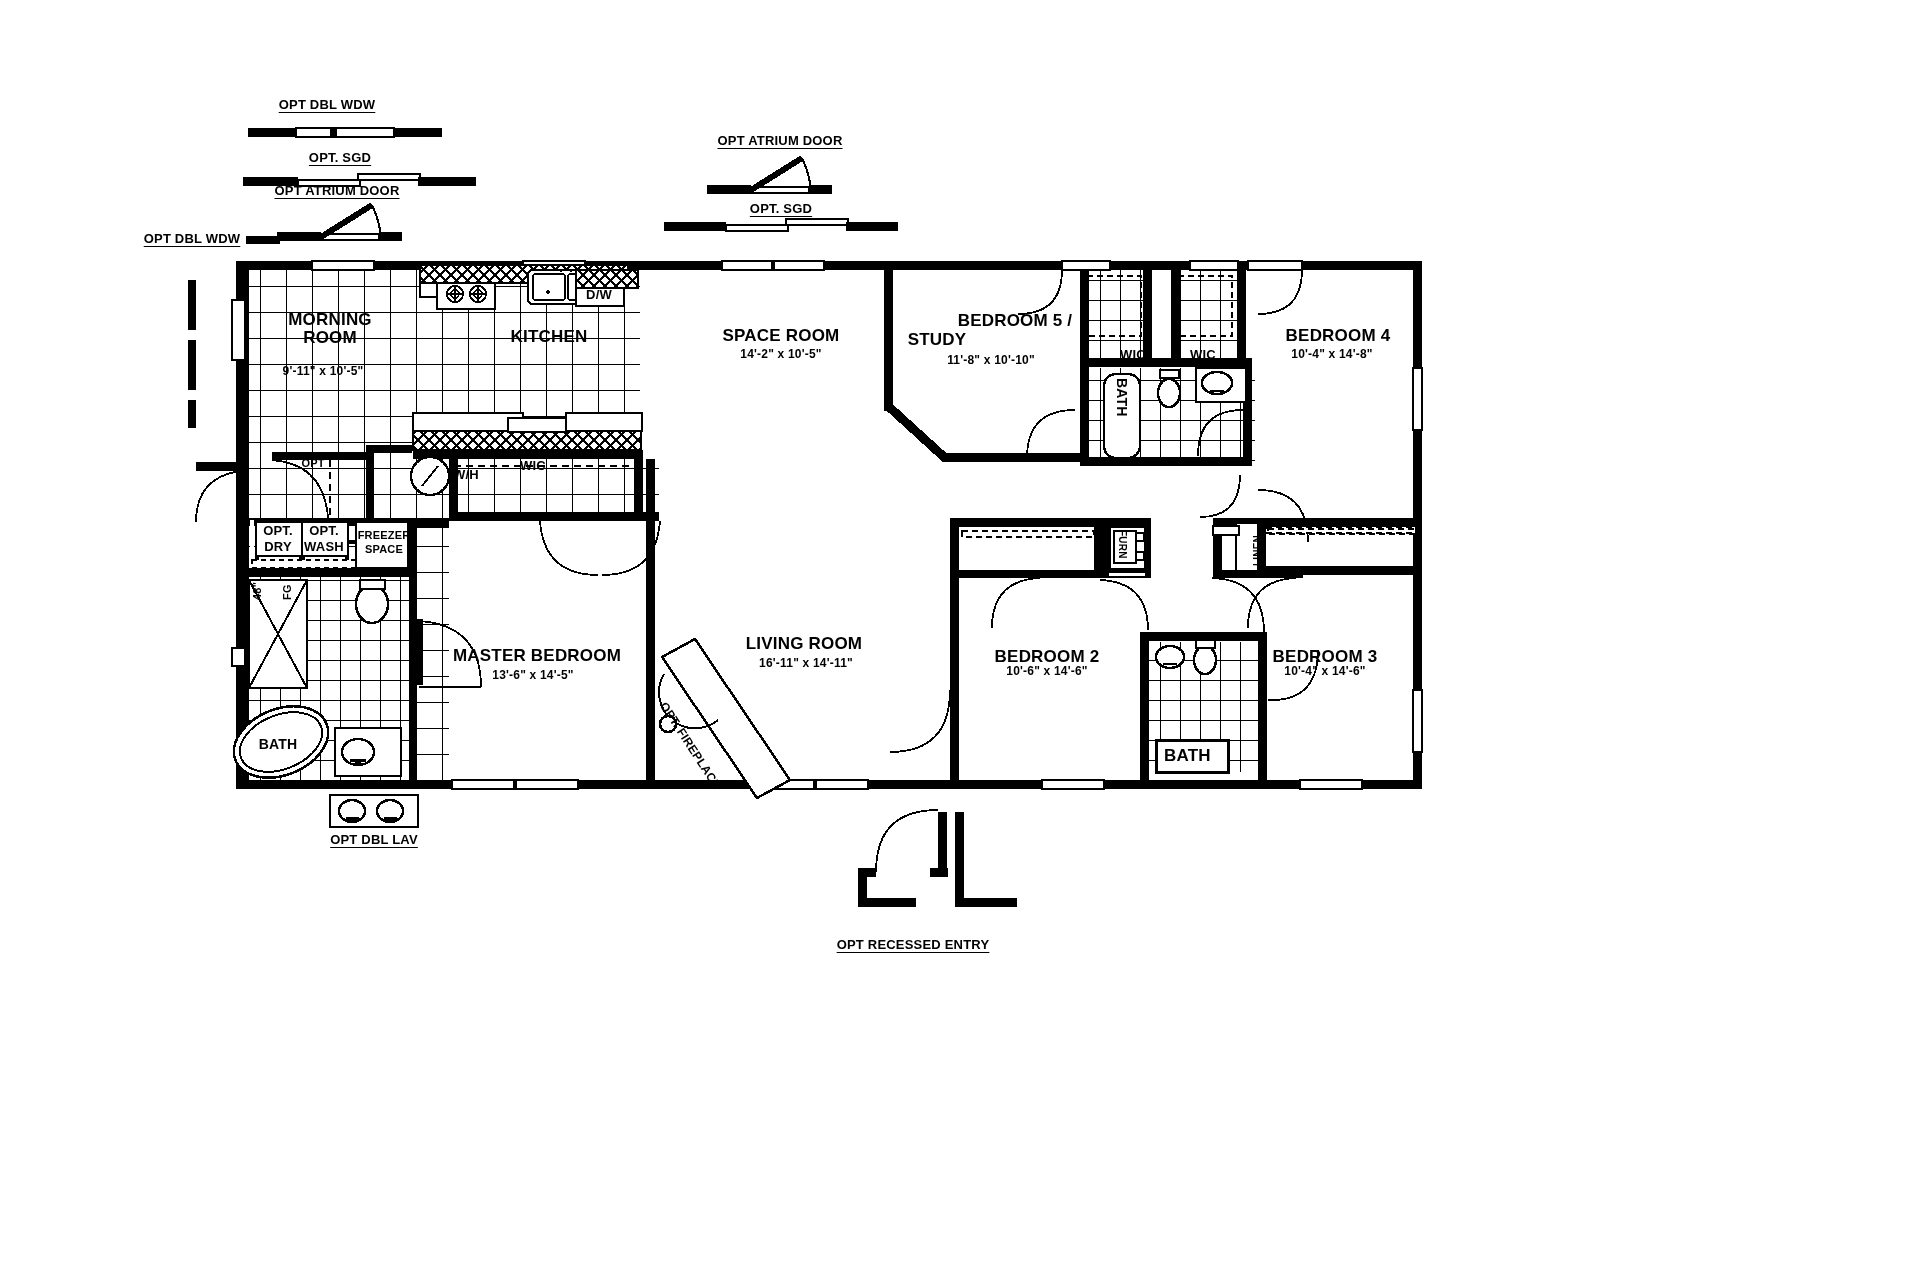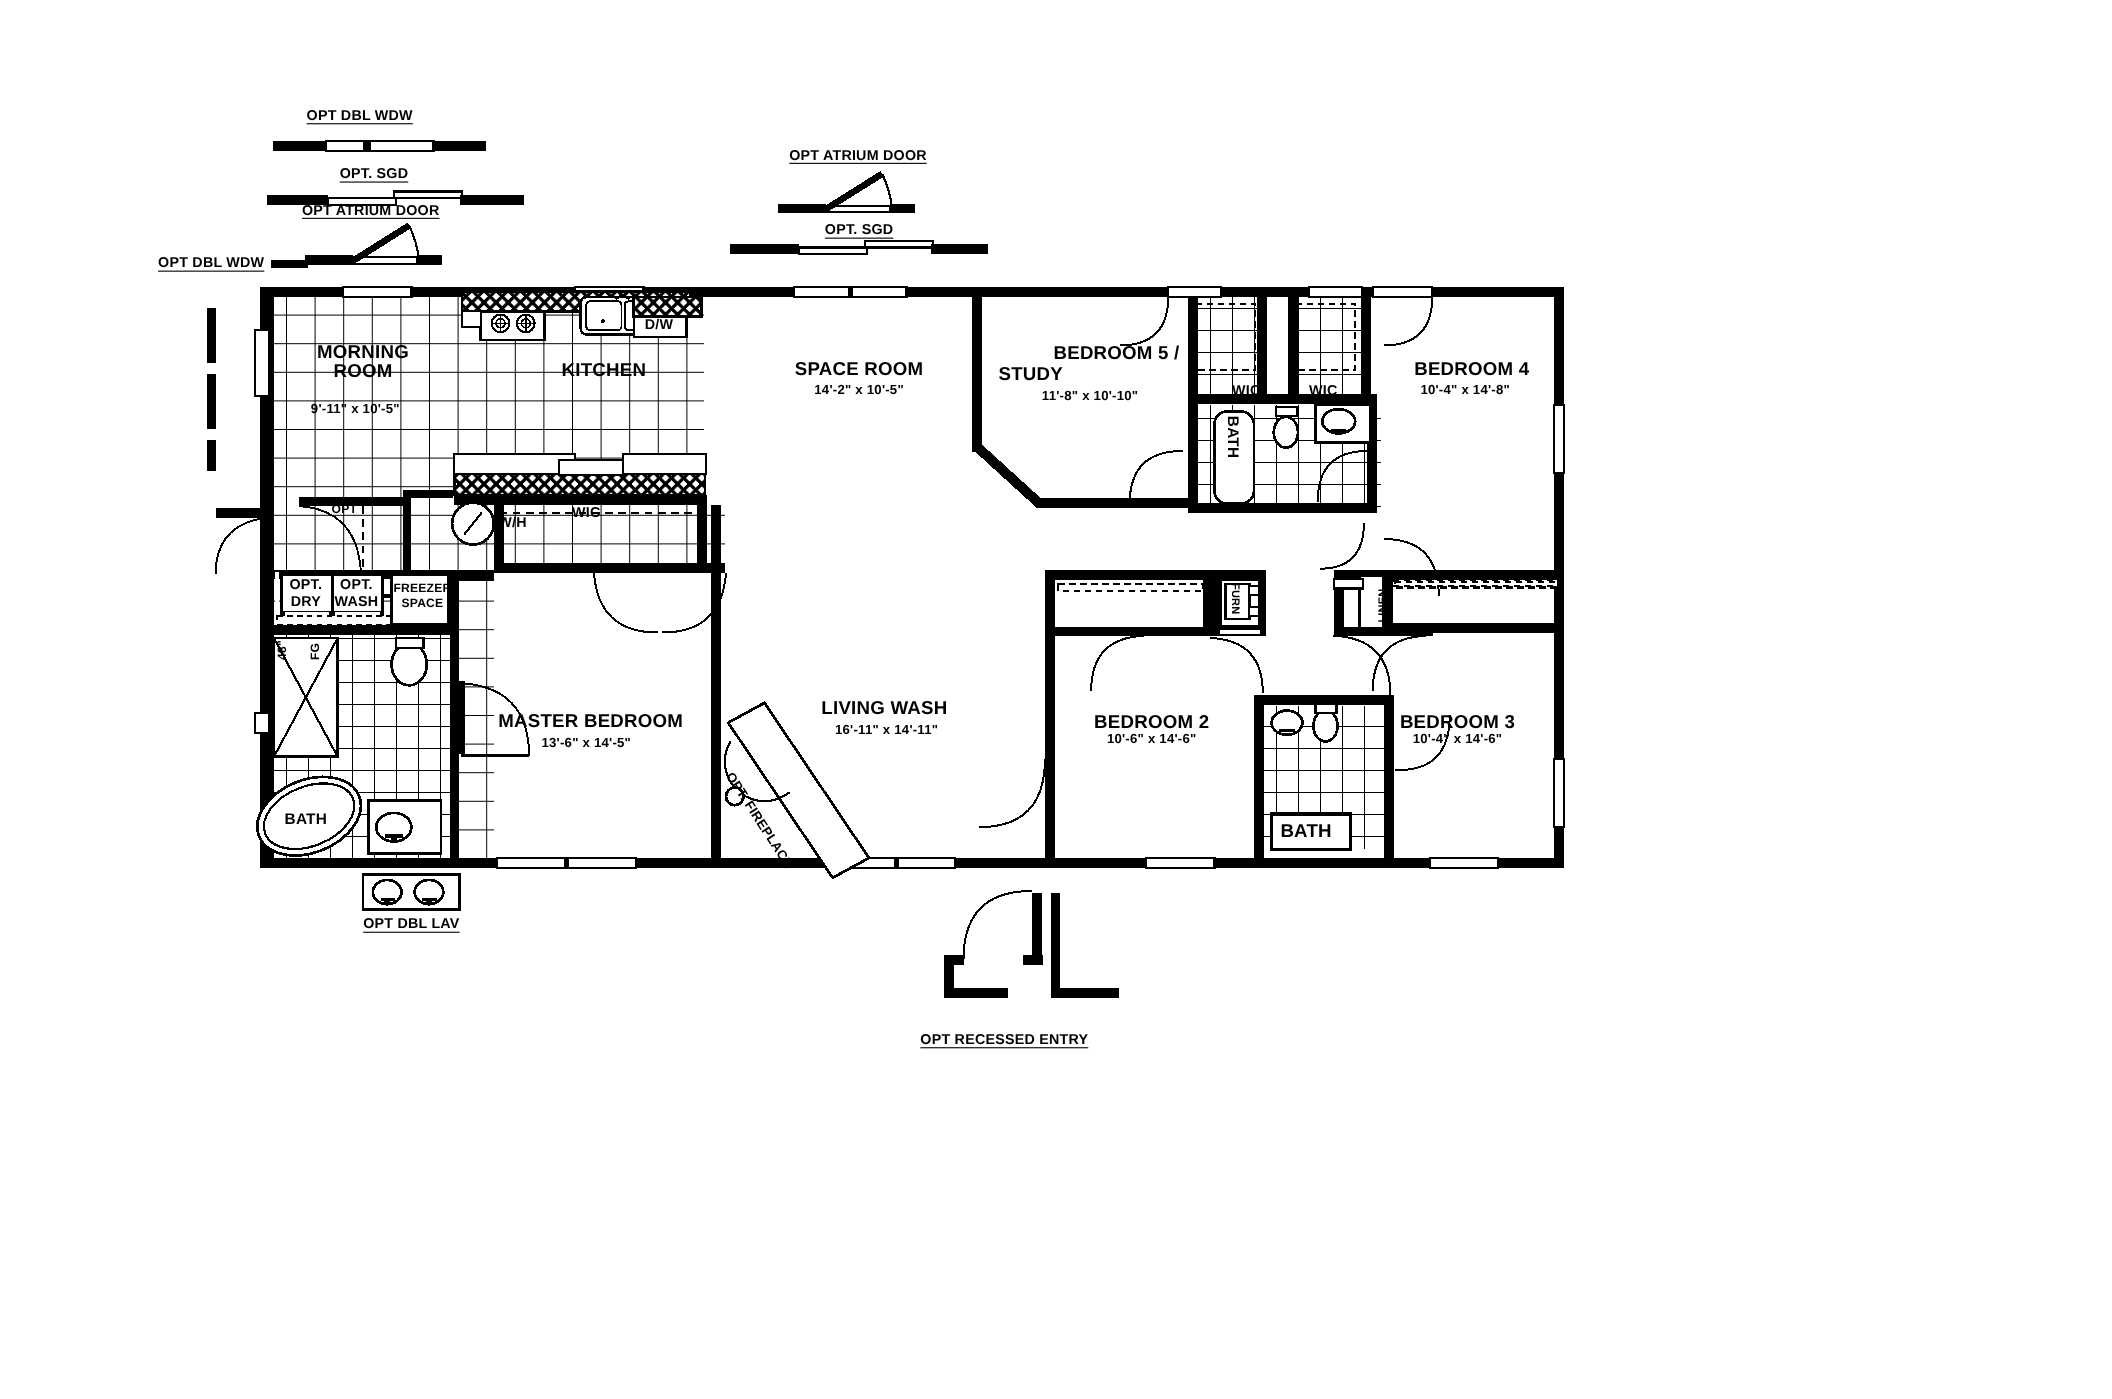--- a/index.html
+++ b/index.html
@@ -428,21 +428,21 @@
 <div class="lbl room-name ctr" style="left:991px;top:312px;padding-left:48px;">BEDROOM 5 /</div>
 <div class="lbl room-name ctr" style="left:937px;top:331px;">STUDY</div>
 <div class="lbl room-dim ctr" style="left:991px;top:354px;">11'-8" x 10'-10"</div>
 
 <div class="lbl room-name ctr" style="left:1338px;top:327px;">BEDROOM 4</div>
 <div class="lbl room-dim ctr" style="left:1332px;top:348px;">10'-4" x 14'-8"</div>
 
 <div class="lbl room-name ctr" style="left:537px;top:647px;">MASTER BEDROOM</div>
 <div class="lbl room-dim ctr" style="left:533px;top:669px;">13'-6" x 14'-5"</div>
 
-<div class="lbl room-name ctr" style="left:804px;top:635px;">LIVING WASH</div>
+<div class="lbl room-name ctr" style="left:804px;top:635px;">LIVING ROOM</div>
 <div class="lbl room-dim ctr" style="left:806px;top:657px;">16'-11" x 14'-11"</div>
 
 <div class="lbl room-name ctr" style="left:1047px;top:648px;">BEDROOM 2</div>
 <div class="lbl room-dim ctr" style="left:1047px;top:665px;">10'-6" x 14'-6"</div>
 
 <div class="lbl room-name ctr" style="left:1325px;top:648px;">BEDROOM 3</div>
 <div class="lbl room-dim ctr" style="left:1325px;top:665px;">10'-4" x 14'-6"</div>
 
 <div class="lbl mid ctr" style="left:278px;top:737px;">BATH</div>
 <div class="lbl" style="left:1164px;top:747px;font-size:17px;">BATH</div>
@@ -459,18 +459,18 @@
 <div class="lbl tiny2 ctr" style="left:278px;top:540px;">DRY</div>
 <div class="lbl tiny2 ctr" style="left:324px;top:524px;">OPT.</div>
 <div class="lbl tiny2 ctr" style="left:324px;top:540px;">WASH</div>
 
 <div class="lbl tiny ctr" style="left:384px;top:530px;">FREEZER</div>
 <div class="lbl tiny ctr" style="left:384px;top:544px;">SPACE</div>
 
 <div class="lbl tiny" style="left:252px;top:600px;transform:rotate(-90deg);transform-origin:left top;">48"</div>
 <div class="lbl tiny" style="left:282px;top:600px;transform:rotate(-90deg);transform-origin:left top;">FG</div>
 
-<div class="lbl tiny ctr" style="left:313px;top:458px;">OPT</div>
+<div class="lbl tiny ctr" style="left:313px;top:458px;text-decoration:underline;">OPT</div>
 
 <div class="lbl" style="left:1127px;top:530px;font-size:10px;transform:rotate(90deg);transform-origin:left top;">FURN</div>
 <div class="lbl" style="left:1253px;top:566px;font-size:10px;transform:rotate(-90deg);transform-origin:left top;">LINEN</div>
 
 <div class="lbl" style="left:668px;top:700px;font-size:12px;transform:rotate(57deg);transform-origin:left top;">OPT. FIREPLACE</div>
 
 </body></html>

